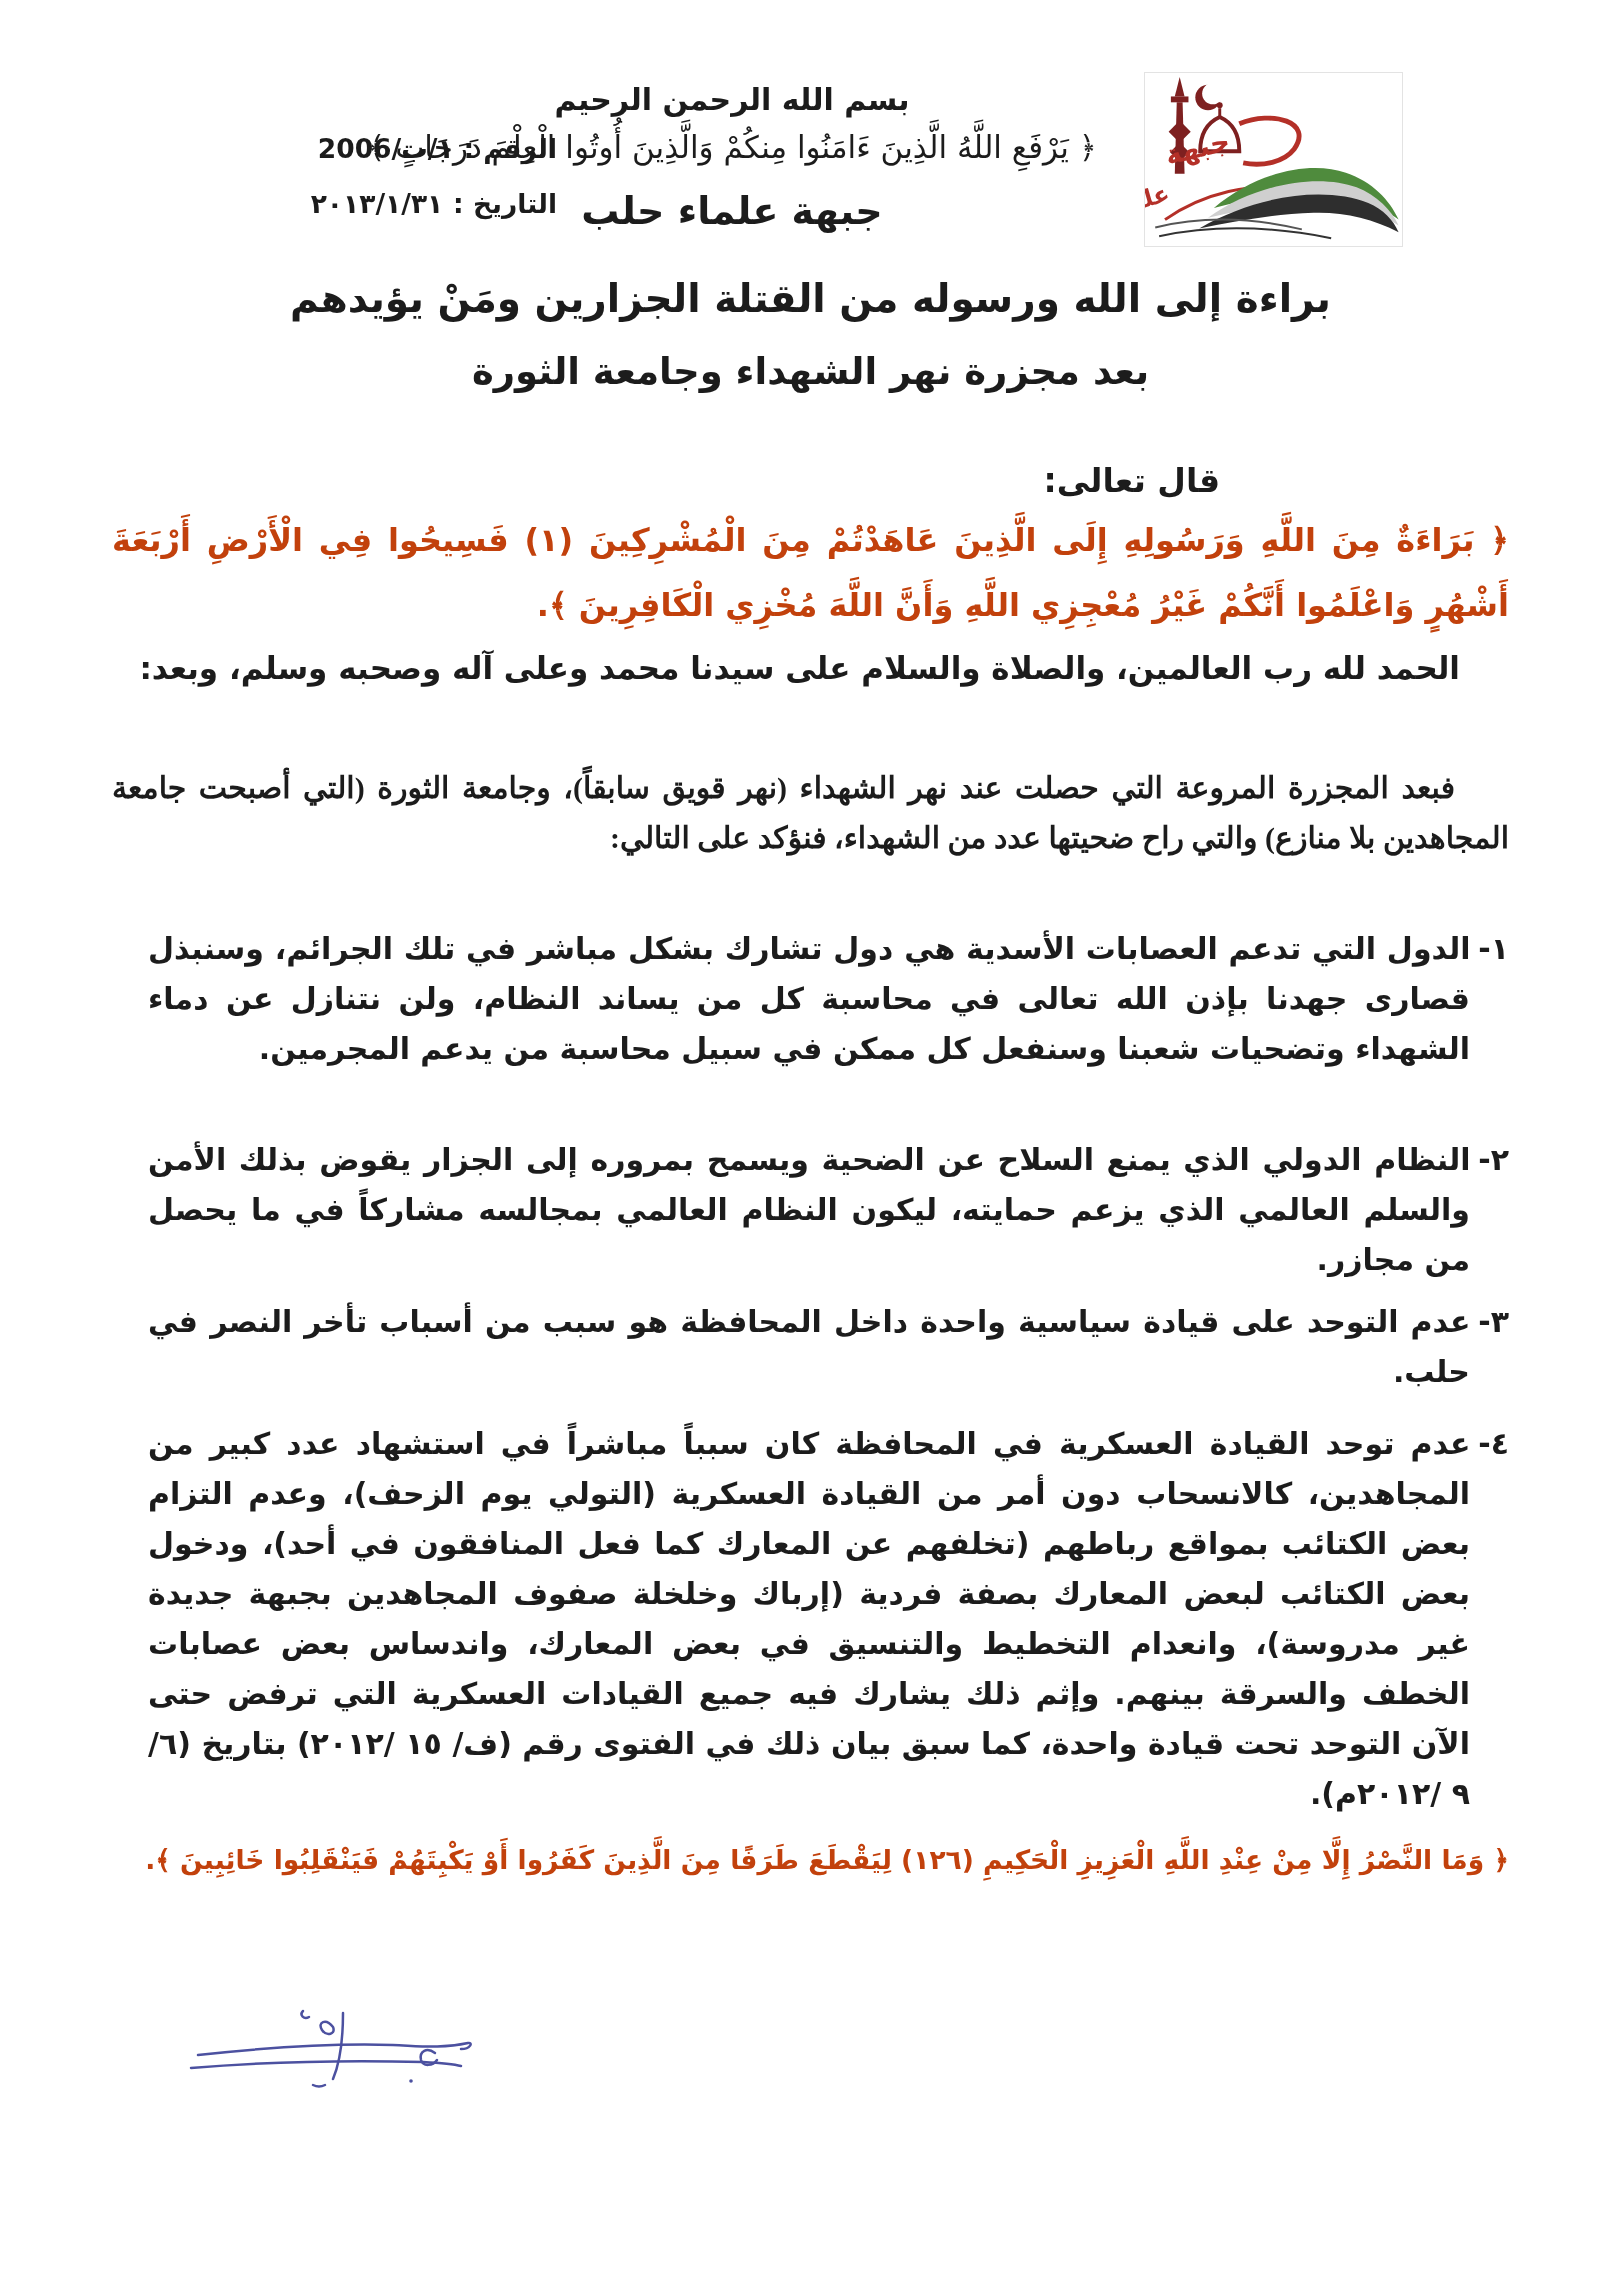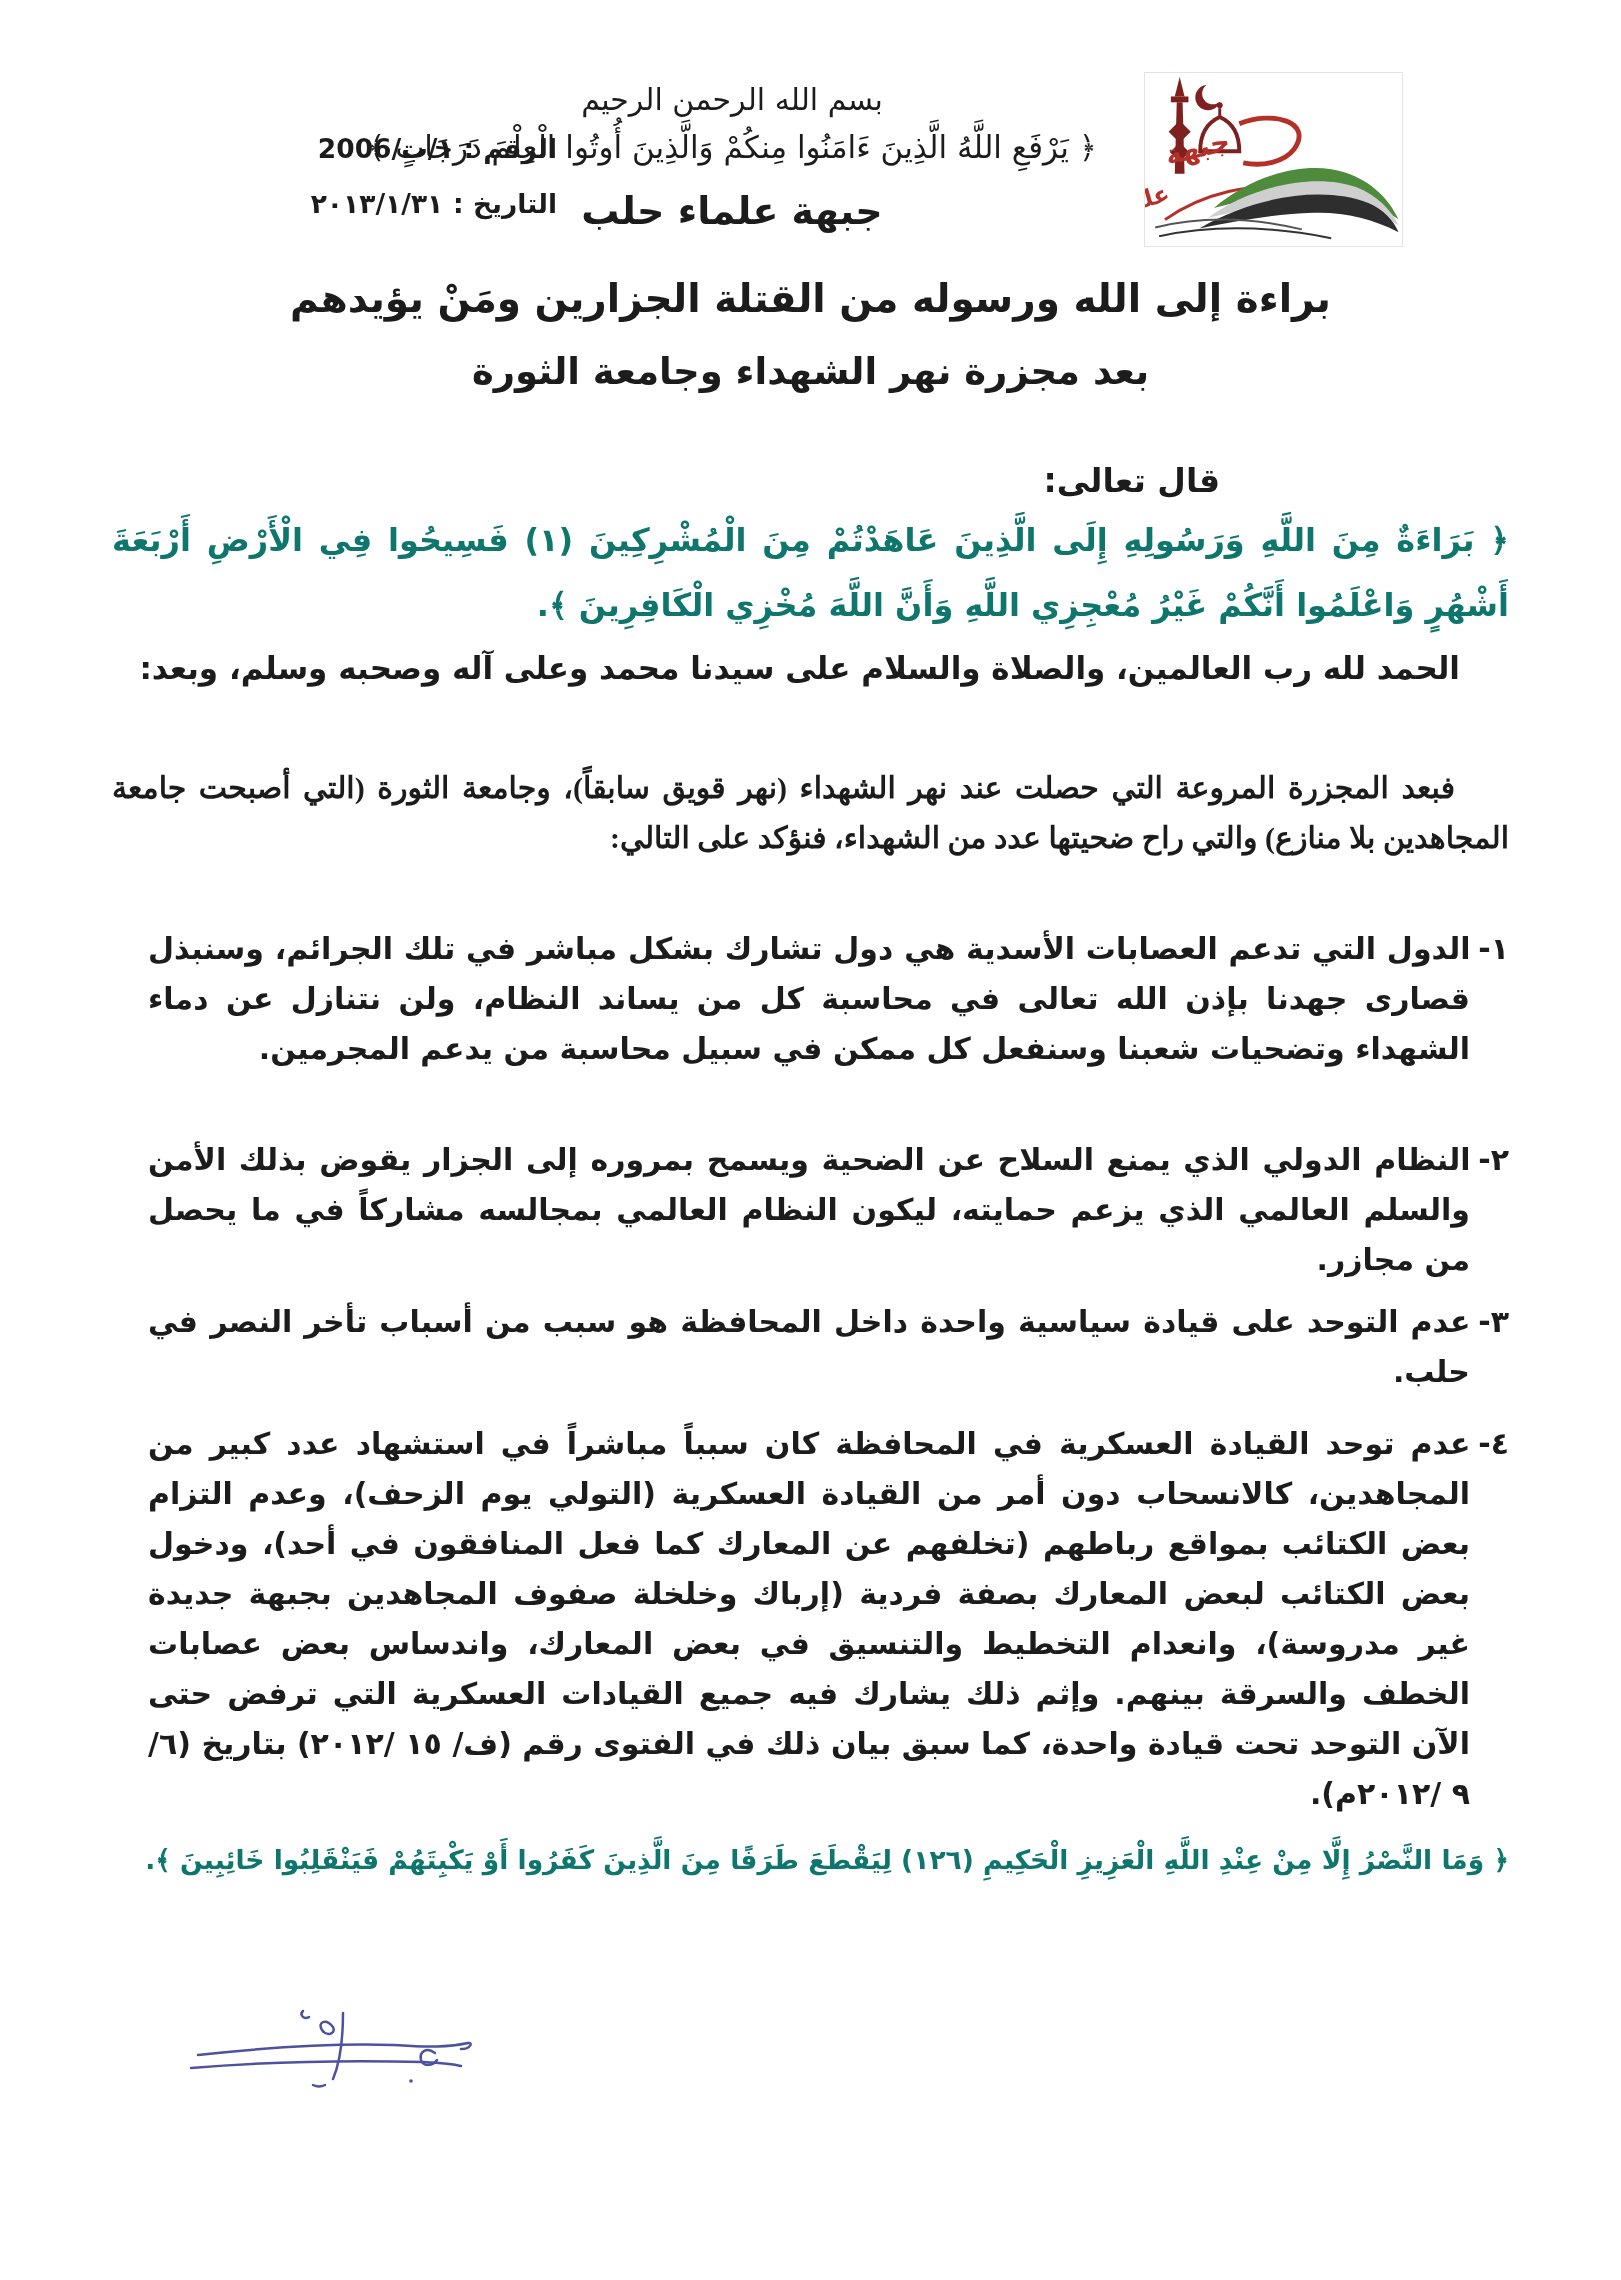--- a/index.html
+++ b/index.html
@@ -4,40 +4,40 @@
 <style>
   html,body{margin:0;padding:0;background:#ffffff;}
   .page{
     position:relative;width:1621px;height:2281px;background:#ffffff;
     font-family:"DejaVu Sans", sans-serif;direction:rtl;overflow:hidden;color:#1c1c1c;
   }
   .abs{position:absolute;left:112px;right:112px;}
 
   
   .h-center{position:absolute;top:82px;left:294px;right:451px;text-align:center;}
-  .bismillah{font-size:30px;font-weight:400;letter-spacing:1px;}
+  .bismillah{font-size:30px;font-weight:700;letter-spacing:1px;}
   .h-verse{font-size:31px;margin-top:11.8px;}
   .h-org{font-size:38px;font-weight:700;margin-top:24px;}
 
   .h-refs{position:absolute;top:133px;left:243px;width:314px;text-align:right;}
   .ref-line{font-size:26.5px;font-weight:700;white-space:nowrap;}
   .ref-line + .ref-line{margin-top:23.5px;}
   .ref-label{margin-left:9.8px;}
 
   .logo-box{position:absolute;top:72px;right:218px;width:257px;height:173px;border:1px solid #e3e3e3;background:#fff;}
   .logo-box svg{display:block;width:100%;height:100%;}
   svg text{font-family:"DejaVu Sans", sans-serif;}
 
   
   .title{position:absolute;top:276px;left:112px;right:112px;text-align:center;font-weight:700;font-size:39px;line-height:46px;}
   .title .t2{margin-top:26.5px;font-size:37px;}
 
   
   .qala{top:461px;font-size:33px;font-weight:700;text-indent:289px;}
-  .quran{color:#0f766e;font-weight:700;}
+  .quran{color:#c2410c;font-weight:700;}
   .verse-open{top:508px;font-size:32px;line-height:65px;text-align:justify;}
   .hamd{top:639px;font-size:31px;font-weight:700;line-height:59px;text-align:justify;text-indent:49px;}
   .intro{top:763px;font-size:30px;font-weight:700;line-height:50px;text-align:justify;text-indent:54px;font-family:Liberation Serif, serif;}
   .item{font-size:30px;font-weight:700;line-height:50px;text-align:justify;padding-right:39px;text-indent:-39px;margin-left:36px;}
   .item .num{margin-left:7.8px;}
   .i1{top:924px;} .i2{top:1135px;} .i3{top:1297px;} .i4{top:1419px;}
   .verse-close{top:1835px;font-size:26.5px;white-space:nowrap;text-align:right;line-height:49px;}
 
   
   .sig-block{position:absolute;top:1919px;left:137px;width:470px;text-align:center;direction:rtl;}

